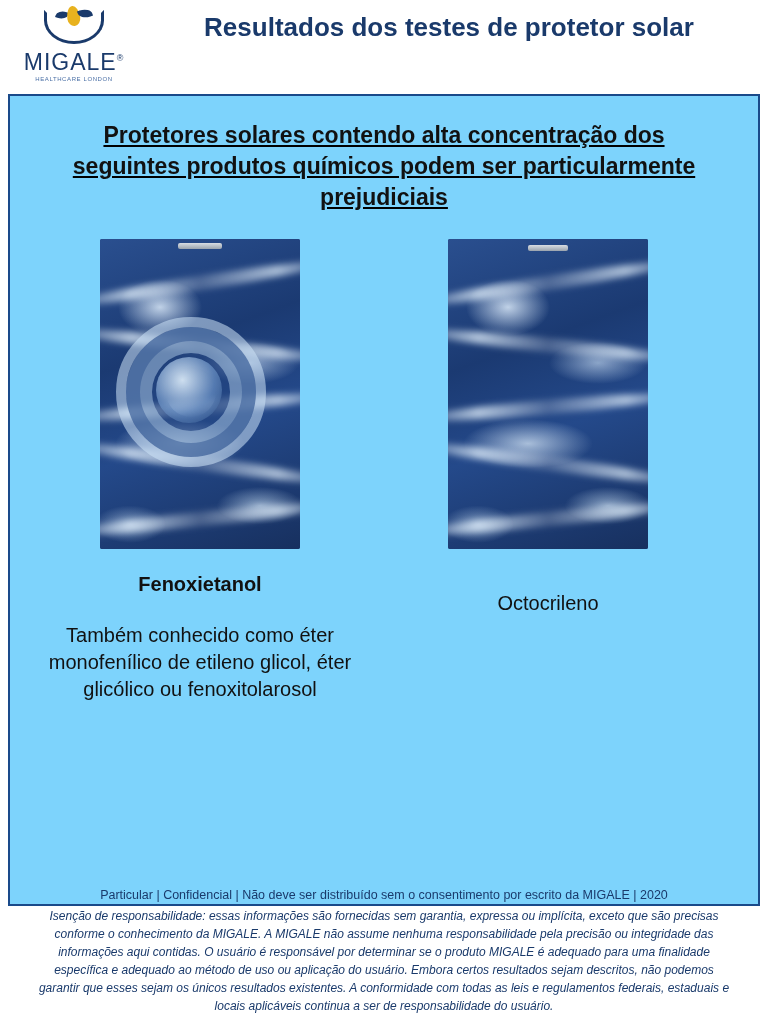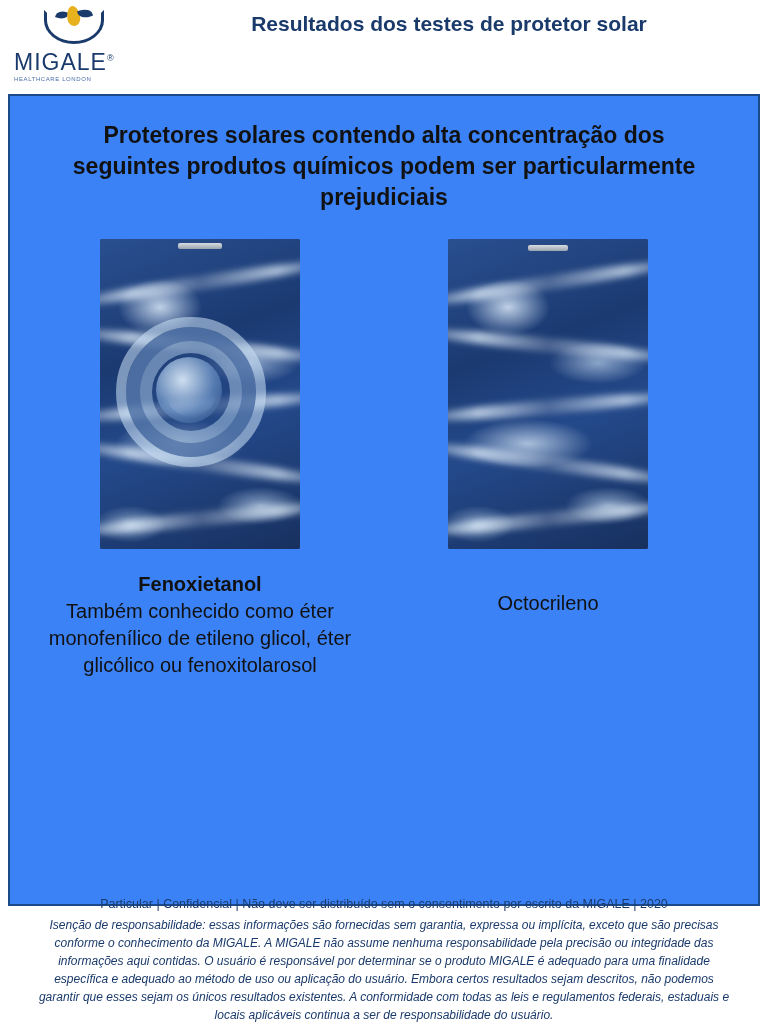--- a/index.html
+++ b/index.html
@@ -24,20 +24,21 @@
     position: relative;
     height: 92px;
     display: flex;
     align-items: flex-start;
   }
   .logo-block {
     position: absolute;
     left: 14px;
     top: 6px;
     width: 120px;
+    text-align: center;
   }
   .logo-mark {
     position: relative;
     width: 72px;
     height: 44px;
     margin: 0 auto 1px auto;
   }
   .logo-mark .bowl {
     position: absolute;
     left: 6px;
@@ -95,35 +96,36 @@
     color: #4a6fa5;
     letter-spacing: 0.6px;
     margin-top: 2px;
   }
   .header-title {
     position: absolute;
     left: 140px;
     right: 10px;
     top: 12px;
     text-align: center;
-    font-size: 21px;
+    font-size: 26px;
     font-weight: bold;
     color: #1a3a6b;
     font-family: "Liberation Sans", sans-serif;
   }
 
   
   .frame {
     position: absolute;
     left: 8px;
     top: 94px;
     width: 752px;
     height: 812px;
     border: 2px solid #1a4a8a;
-    background: #3b82f6;
+    background: #7dd3fc;
+    text-decoration: underline;
   }
   .headline {
     margin: 24px 44px 0 44px;
     text-align: center;
     font-size: 23px;
     font-weight: bold;
     color: #111111;
     line-height: 1.35;
     font-family: "Liberation Sans", sans-serif;
   }
@@ -223,28 +225,28 @@
     left: 30px;
     top: 332px;
     width: 320px;
   }
   .caption.right {
     left: 410px;
     top: 351px;
     width: 256px;
   }
   .caption .name { font-weight: bold; text-align: center; }
-  .caption .alt { display: block; }
+  .caption .alt { display: block; margin-top: 24px; }
 
   
   .footer {
     position: absolute;
     left: 0;
     right: 0;
-    bottom: 0;
+    bottom: 9px;
     text-align: center;
     padding: 0 36px;
   }
   .footer-line {
     font-size: 12.5px;
     color: #1a3a6b;
     font-family: "Liberation Sans", sans-serif;
     margin-bottom: 5px;
   }
   .disclaimer {

